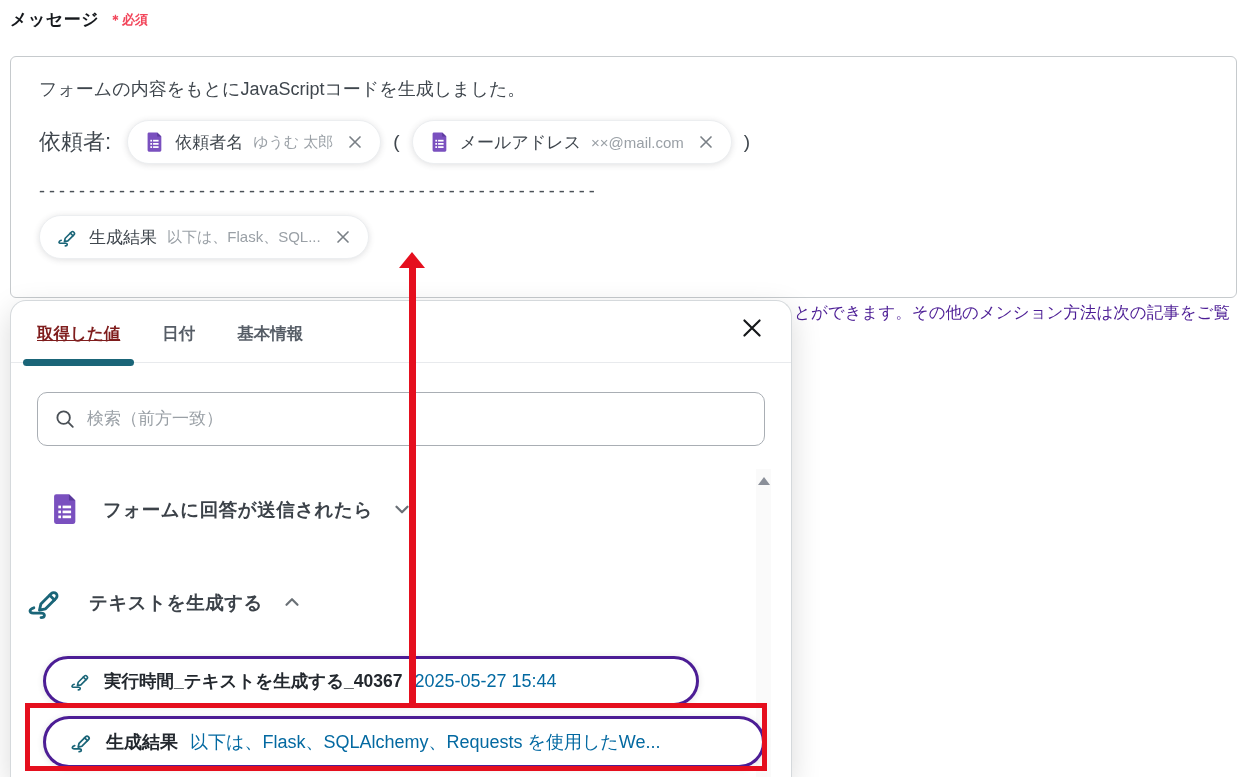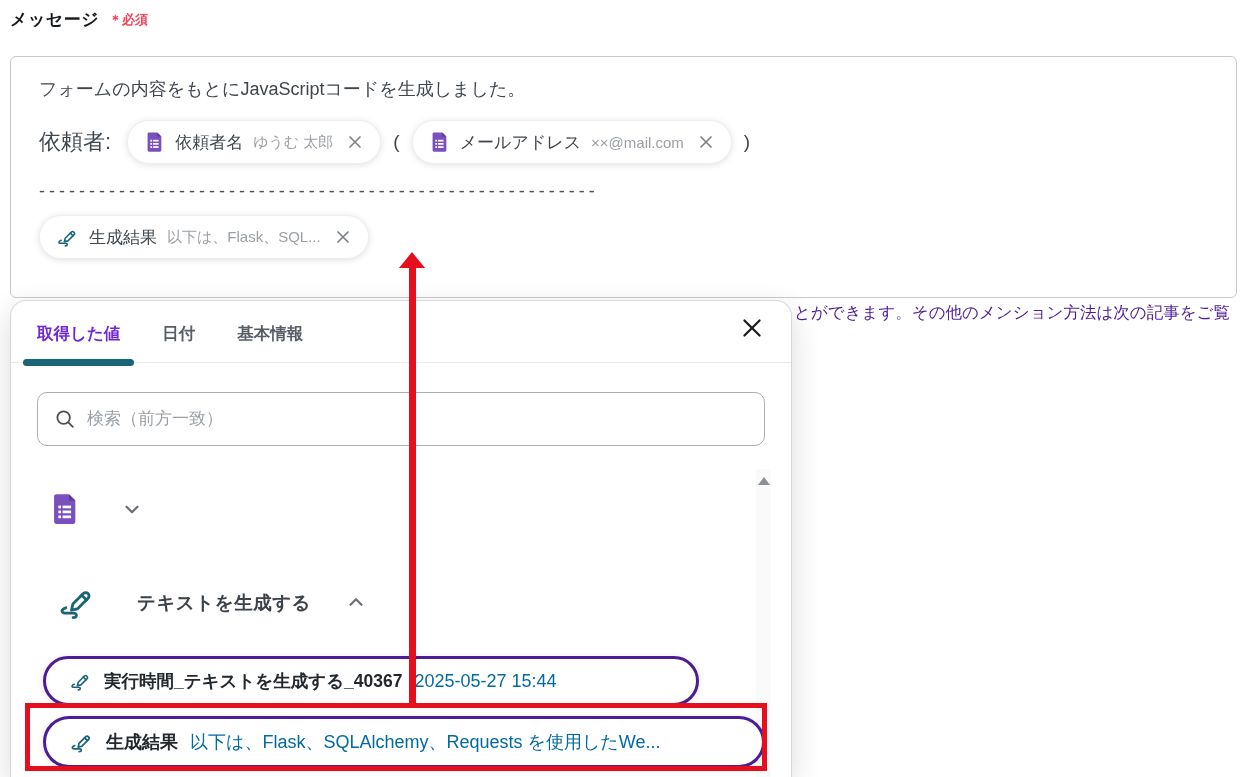--- a/index.html
+++ b/index.html
@@ -46,21 +46,21 @@
   .popup {
     position:absolute; left:10px; top:300px; width:782px; height:477px;
     background:#fff; border:1px solid #d5d9dc; border-bottom:none;
     border-radius:16px 16px 0 0;
     box-shadow:0 10px 30px rgba(0,0,0,.15);
     z-index:5;
   }
   .popup-header { position:relative; padding:22px 26px 0 26px; border-bottom:1px solid #e8eaed; }
   .tabs { display:flex; gap:42px; }
   .tab { position:relative; padding-bottom:17px; font-size:16.5px; font-weight:bold; color:#565d66; cursor:pointer; }
-  .tab.active { color:#6d28d9; }
+  .tab.active { color:#7f1d1d;text-decoration:underline; }
   .tab-indicator {
     position:absolute; left:-14px; right:-14px; bottom:-4px; height:7px;
     background:#1a6578; border-radius:4px;
   }
   .popup-close { position:absolute; right:24px; top:12px; width:30px; height:30px; display:flex; align-items:center; justify-content:center; cursor:pointer; }
 
   .searchbox {
     margin:29px 26px 0 26px; height:54px;
     border:1px solid #a9aeb4; border-radius:10px;
     display:flex; align-items:center; gap:11px; padding:0 16px;
@@ -242,28 +242,29 @@
           <path fill="#7a50bf" d="M6 1.5h9.5L20 6v15a1.5 1.5 0 0 1-1.5 1.5h-12A1.5 1.5 0 0 1 5 21V3a1.5 1.5 0 0 1 1.5-1.5z"></path>
           <path fill="#5b3a9c" d="M15.5 1.5L20 6h-4.5z"></path>
           <rect fill="#fff" x="8" y="9.6" width="1.9" height="1.9"></rect>
             <rect fill="#fff" x="11" y="9.6" width="6" height="1.9"></rect>
           <rect fill="#fff" x="8" y="13.1" width="1.9" height="1.9"></rect>
             <rect fill="#fff" x="11" y="13.1" width="6" height="1.9"></rect>
           <rect fill="#fff" x="8" y="16.6" width="1.9" height="1.9"></rect>
             <rect fill="#fff" x="11" y="16.6" width="6" height="1.9"></rect>
         </svg>
       </span>
+      <span class="glabel">フォームに回答が送信されたら</span>
       <span class="chev">
         <svg width="22" height="22" viewBox="0 0 24 24" fill="none" stroke="#6a7076" stroke-width="2.4" stroke-linecap="round" stroke-linejoin="round">
             <path d="M6 9.5l6 6 6-6"></path>
           </svg>
       </span>
     </div>
 
-    <div class="group-row" style="left:44px; top:112px;gap:16px;">
+    <div class="group-row" style="left:12px; top:112px;">
       <span style="margin-right:24px;">
         <svg width="42" height="42" viewBox="0 0 24 24" fill="none" stroke="#1a6578" stroke-width="1.6" stroke-linecap="round" stroke-linejoin="round">
           <path d="M10.2 13.2l6-6a1.9 1.9 0 0 1 2.7 2.7l-6 6-3.5.8.8-3.5z"></path>
           <path d="M15.3 8.1l2.7 2.7"></path>
           <path d="M6.2 15.3c-2.6.7-3.1 3 -.4 3h4.7c2.4 0 2.3 2.6-.2 2.6"></path>
         </svg>
       </span>
       <span class="glabel">テキストを生成する</span>
       <span class="chev">
         <svg width="22" height="22" viewBox="0 0 24 24" fill="none" stroke="#6a7076" stroke-width="2.4" stroke-linecap="round" stroke-linejoin="round">

